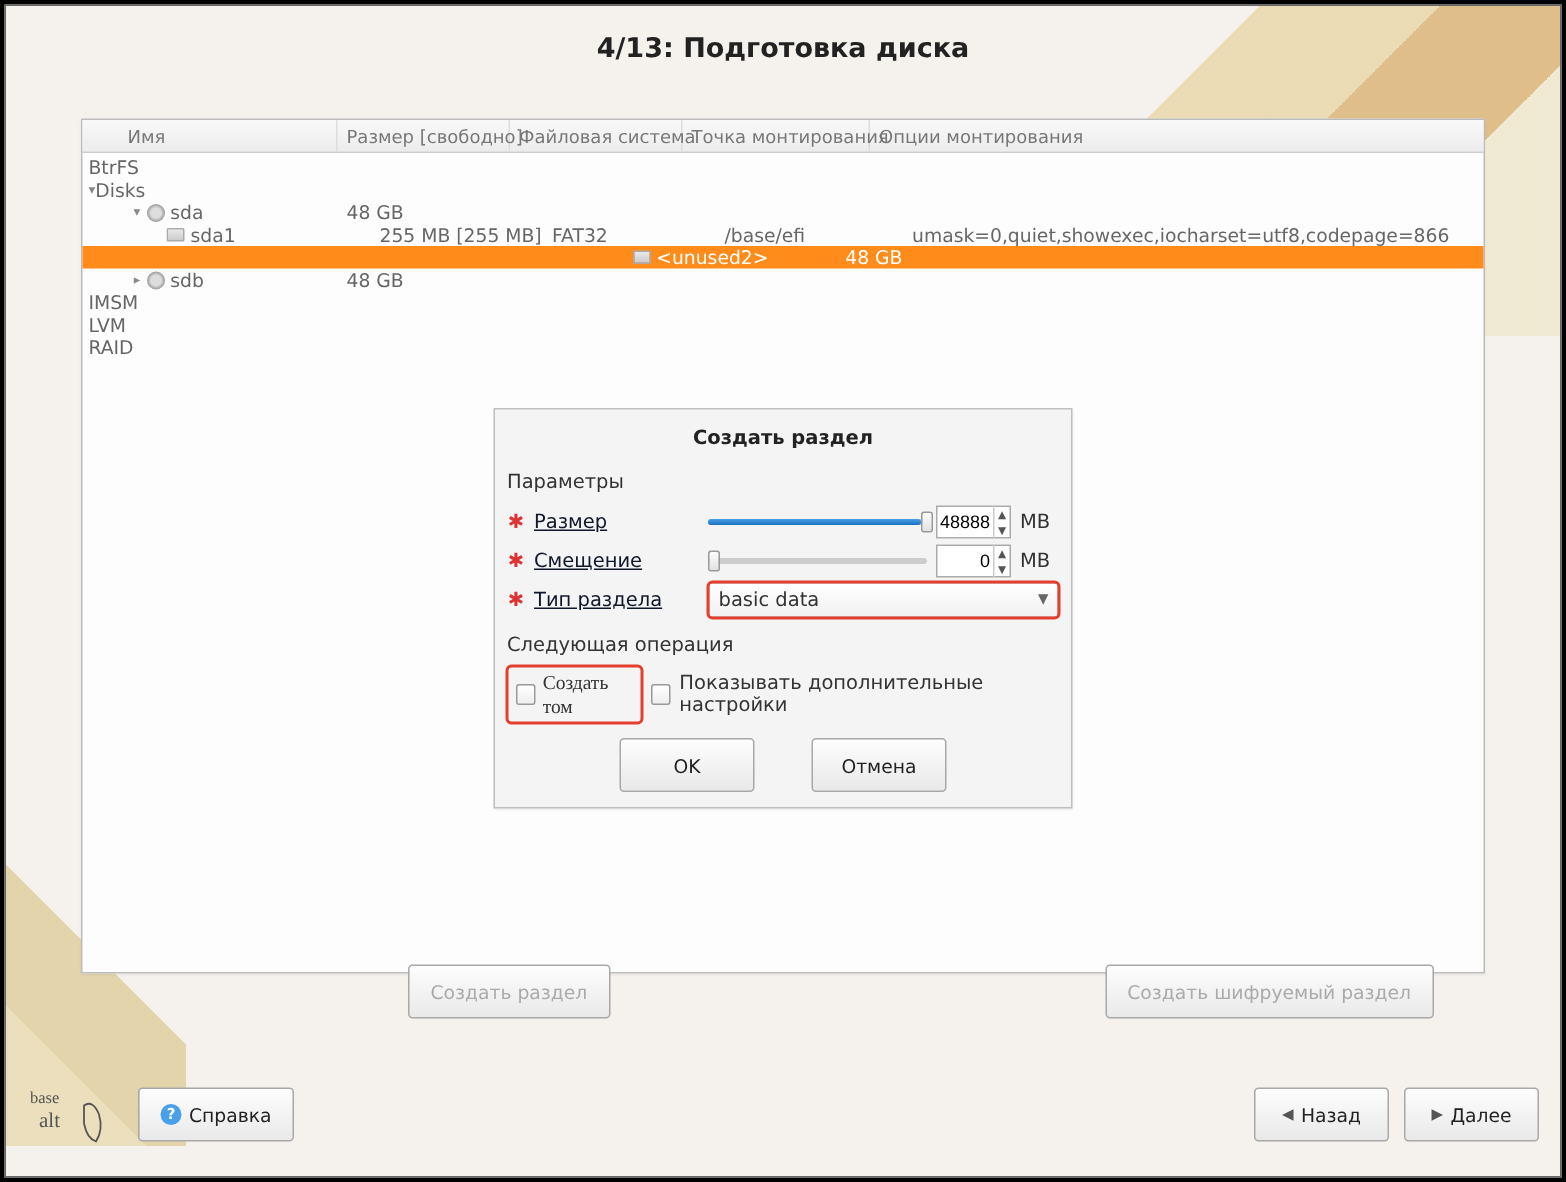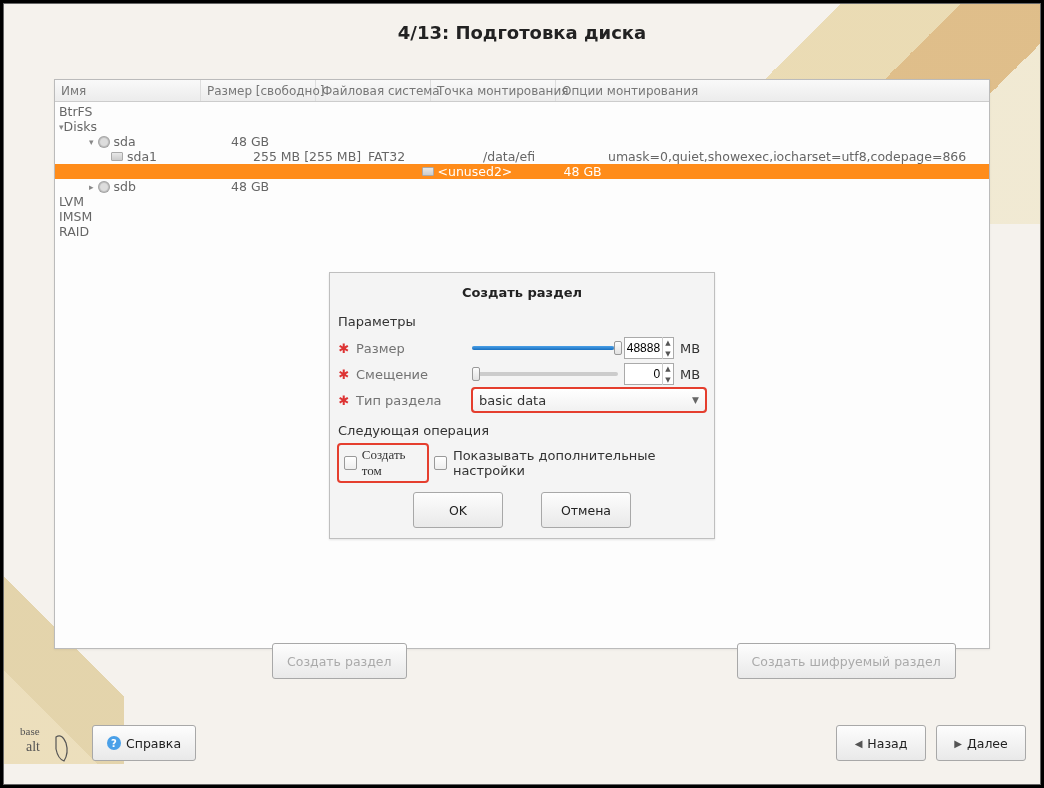--- a/index.html
+++ b/index.html
@@ -58,21 +58,21 @@
 .table-header {
   display: flex;
   background: linear-gradient(#f9f9f9,#ececec);
   border-bottom: 1px solid #ccc;
   height: 22px;
   align-items: center;
   font-size: 12px;
   color: #777;
 }
 .th { padding: 0 6px; border-right: 1px solid #ddd; height: 100%; display:flex; align-items:center; white-space:nowrap; }
-.col-name { width: 146px; }
+.col-name { width: 146px; margin-left: 24px; }
 .col-size { width: 115px; }
 .col-fs   { width: 115px; }
 .col-mnt  { width: 125px; }
 .col-opts { flex: 1; border-right:none; }
 
 .tree { font-size: 12.5px; color: #666; padding-top: 2px; }
 .tree-row { display:flex; align-items:center; height: 15px; padding-left: 4px; }
 .tree-row.level-2 { padding-left: 34px; }
 .tree-row.level-3 { padding-left: 56px; justify-content: center; }
 .tree-row.selected { background: #ff8c1a; color: #fff; }
@@ -98,21 +98,21 @@
 }
 .dialog-title {
   text-align:center;
   font-weight:bold;
   padding: 6px 0 10px;
   color:#222;
 }
 .section-label { color:#333; margin: 4px 0 6px; }
 .param-row { display:flex; align-items:center; height:26px; gap:6px; }
 .req { color:#d33; width:12px; text-align:center; }
-.plabel { width:110px; color:#737373; }
+.plabel { width:110px; color:#0f172a;text-decoration:underline; }
 .slider-wrap { flex:1; display:flex; align-items:center; }
 .slider-track { flex:1; height:4px; background:#ccc; border-radius:2px; position:relative; }
 .slider-fill { position:absolute; left:0; top:0; bottom:0; background:linear-gradient(#4aa0e8,#1970c0); border-radius:2px; }
 .slider-thumb { position:absolute; top:-5px; width:8px; height:14px; background:linear-gradient(#fcfcfc,#e2e2e2); border:1px solid #999; border-radius:2px; }
 .spin { width:50px; height:22px; border:1px solid #aaa; background:#fff; display:flex; align-items:center; }
 .spin input { width:100%; border:none; text-align:right; padding-right:2px; font-size:12px; outline:none; background:transparent; }
 .spin-btns { width:14px; height:22px; border-left:1px solid #ccc; display:flex; flex-direction:column; }
 .spin-btn { flex:1; font-size:7px; display:flex; align-items:center; justify-content:center; color:#555; cursor:pointer; }
 .unit { width:26px; color:#333; }
 
@@ -198,46 +198,46 @@
           </div>
         <div class="cell-size">48 GB</div>
       </div>
       <div class="tree-row level-3">
         <div class="cell-name">
             <span class="part-ico"></span>
             <span>sda1</span>
           </div>
         <div class="cell-size">255 MB [255 MB]</div>
         <div class="cell-fs">FAT32</div>
-        <div class="cell-mnt">/data/efi</div>
+        <div class="cell-mnt">/base/efi</div>
         <div class="cell-opts">umask=0,quiet,showexec,iocharset=utf8,codepage=866</div>
       </div>
       <div class="tree-row level-3 selected">
         <div class="cell-name">
             <span class="part-ico"></span>
             <span>&lt;unused2&gt;</span>
           </div>
         <div class="cell-size">48 GB</div>
       </div>
       <div class="tree-row level-2">
         <div class="cell-name">
             <span class="tri">▸</span>
             <span class="disk-ico"></span>
             <span>sdb</span>
           </div>
         <div class="cell-size">48 GB</div>
       </div>
       <div class="tree-row">
           <div class="cell-name">
+            <span>IMSM</span>
+          </div>
+        </div>
+      <div class="tree-row">
+          <div class="cell-name">
             <span>LVM</span>
-          </div>
-        </div>
-      <div class="tree-row">
-          <div class="cell-name">
-            <span>IMSM</span>
           </div>
         </div>
       <div class="tree-row">
           <div class="cell-name">
             <span>RAID</span>
           </div>
         </div>
     </div>
 
     <div class="dialog">

